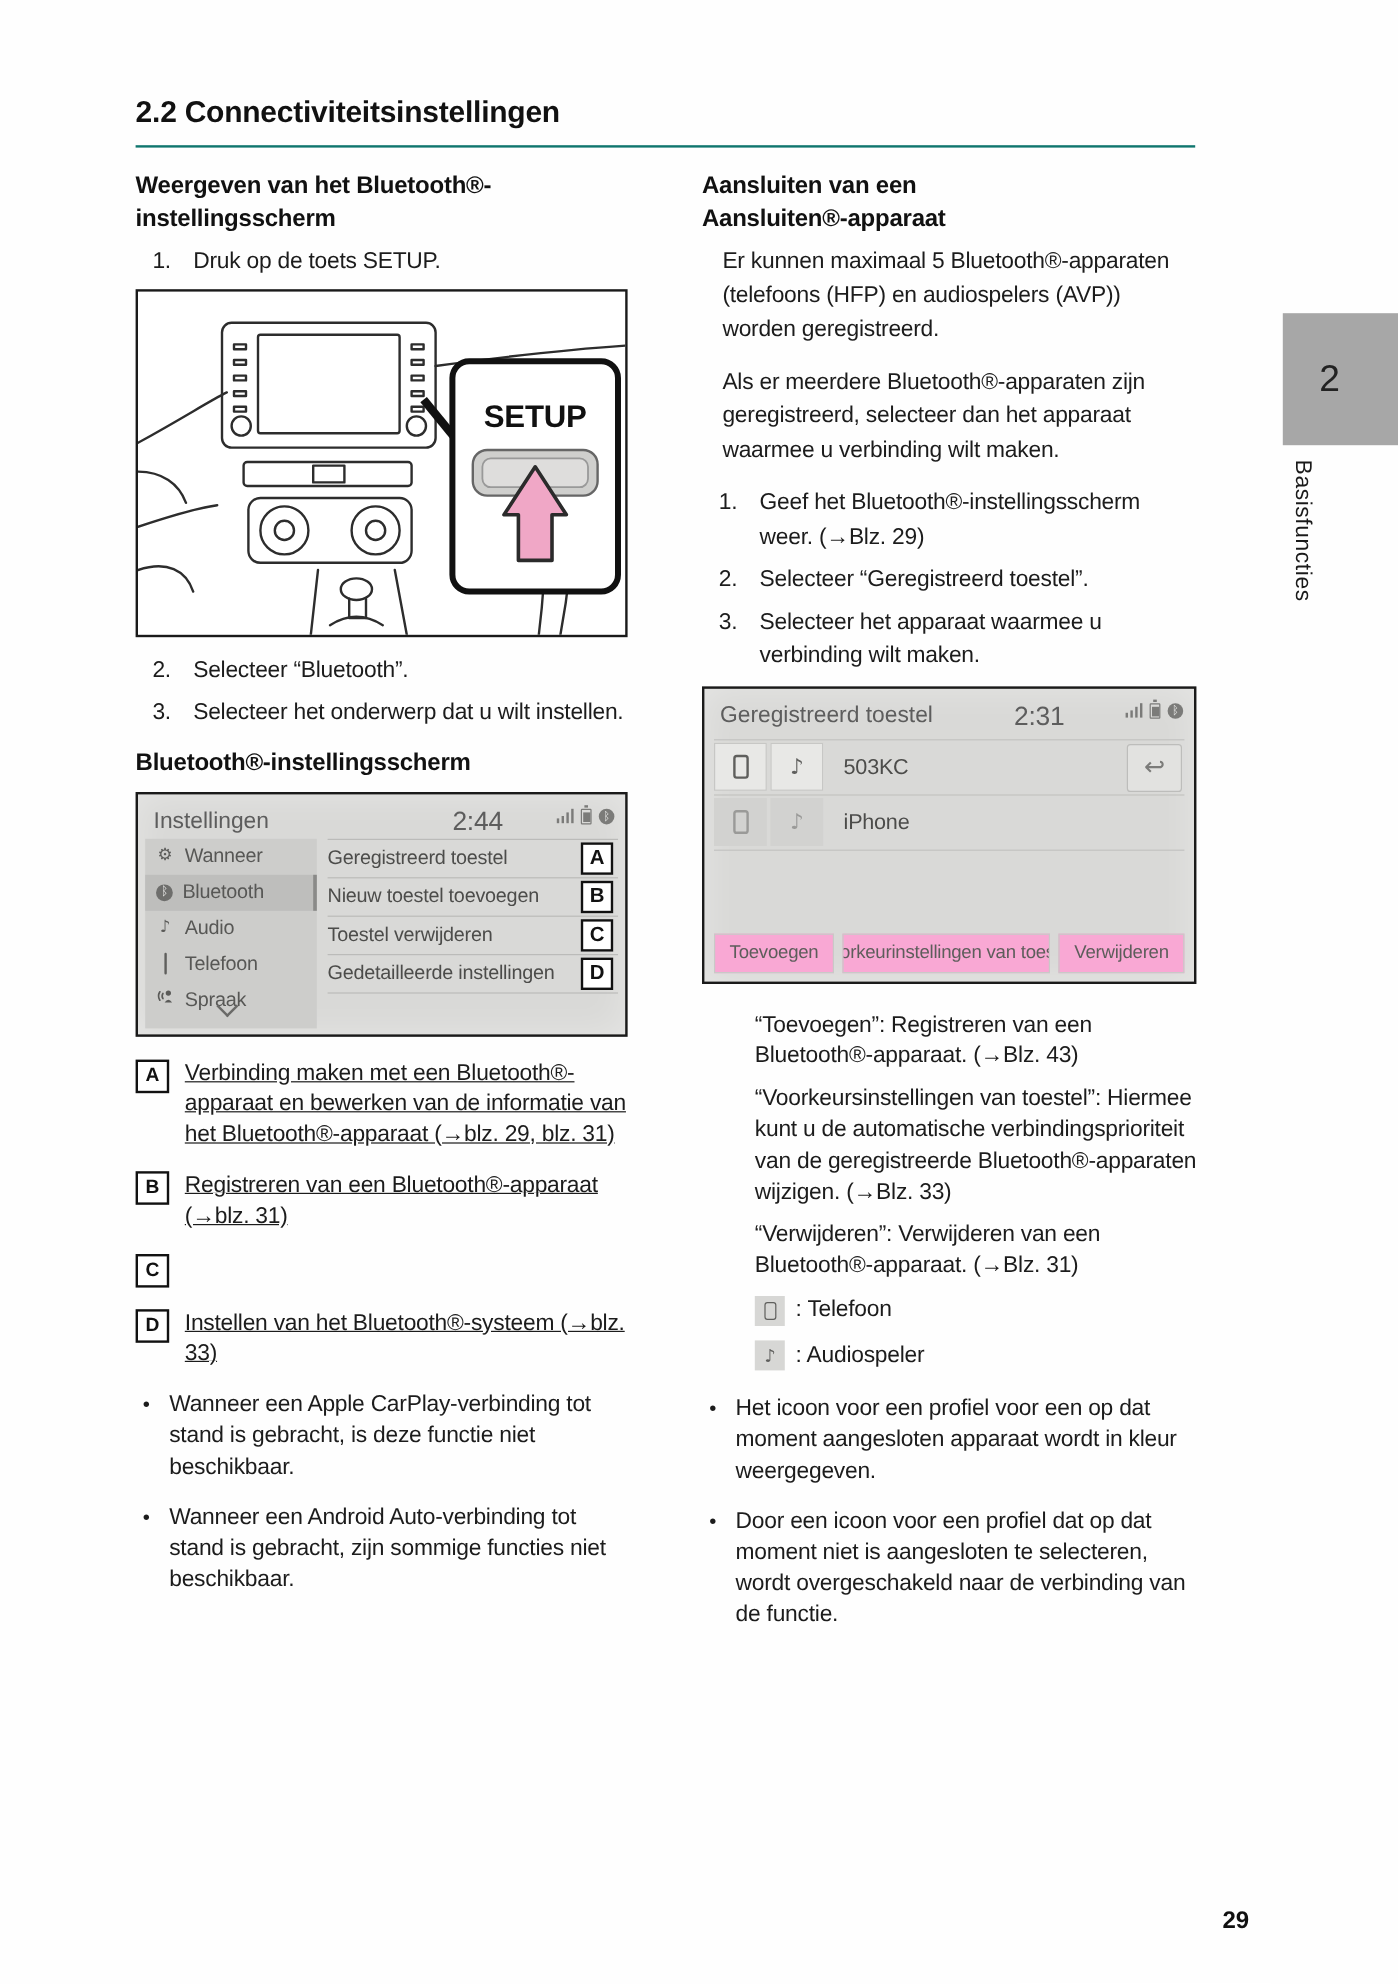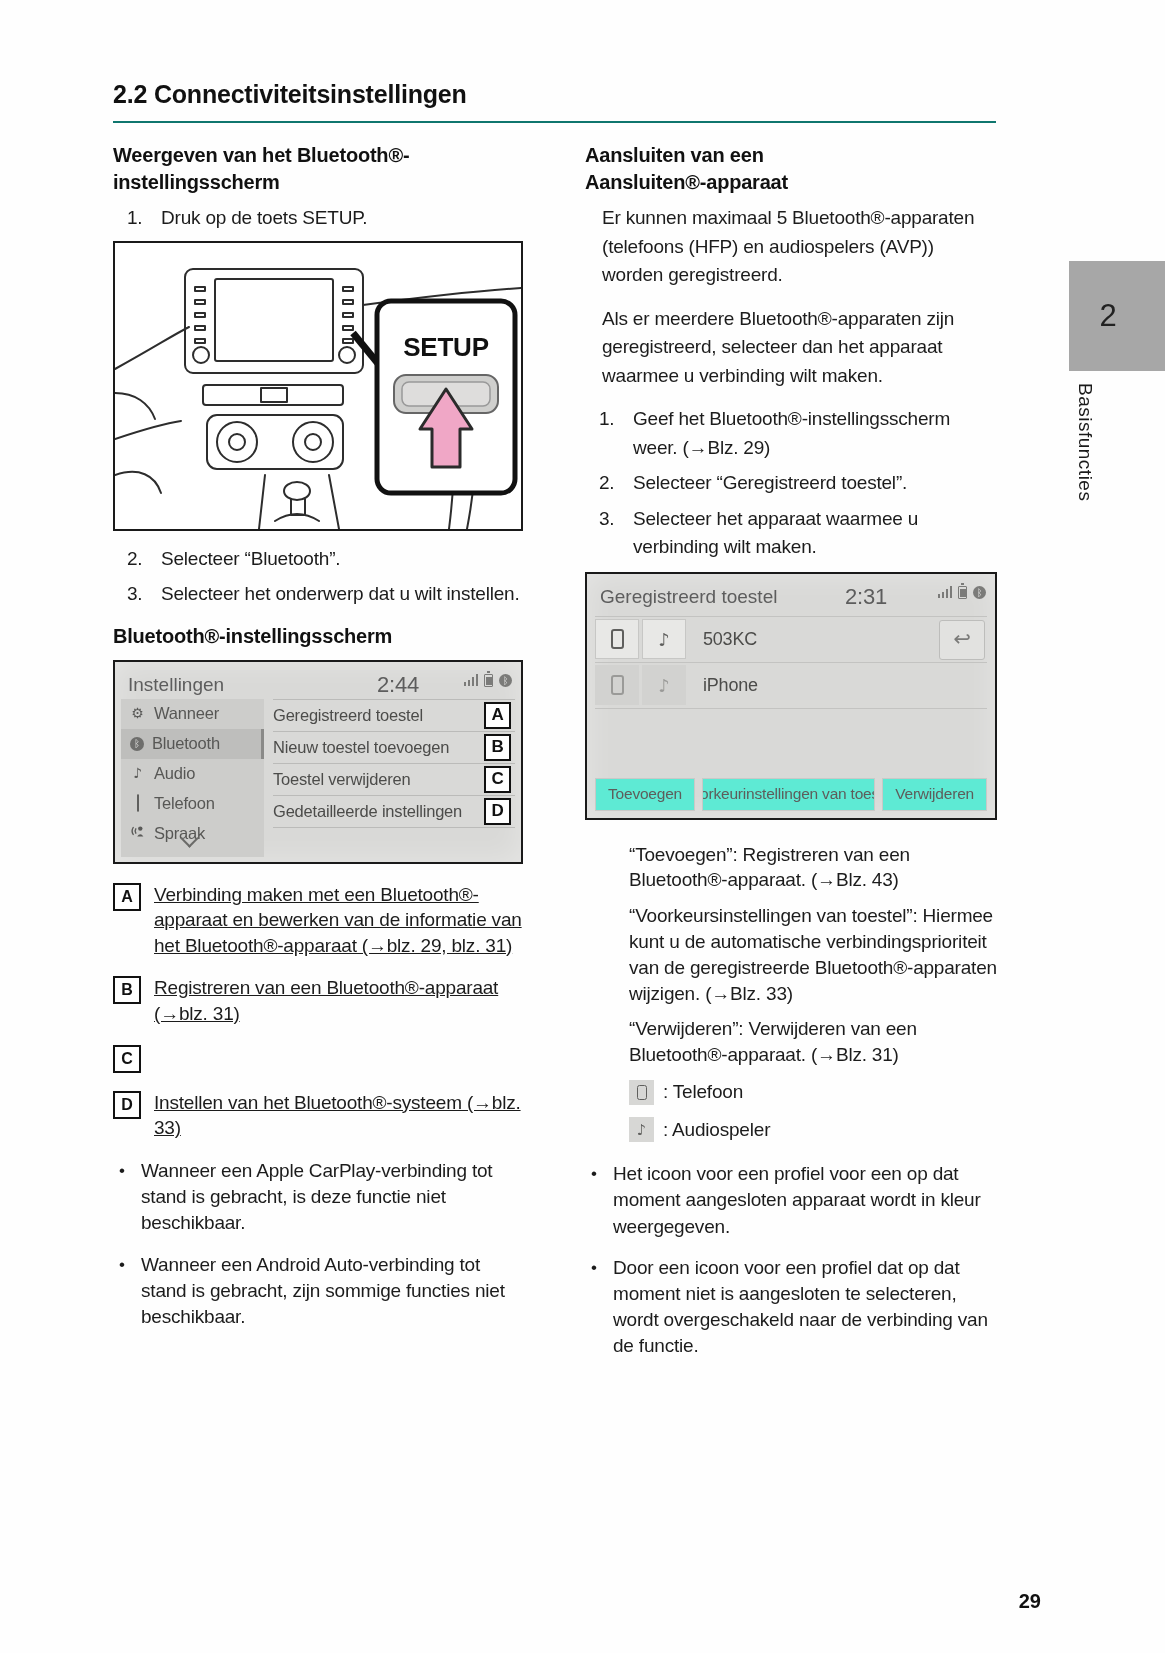--- a/index.html
+++ b/index.html
@@ -88,21 +88,21 @@
   .s2-row .glyph-note { font-size:18px; color:#5f5f5d; font-family:"DejaVu Sans",sans-serif; }
   .s2-row.idle .glyph-note { color:#9a9a98; }
   .phone-glyph-lg { width:13px; height:20px; border:2px solid #5f5f5d; border-radius:3px; }
   .s2-row.idle .phone-glyph-lg { border-color:#9a9a98; }
   .device-name { margin-left:14px; font-size:18px; color:#4c4c4a; }
   .back-btn { position:absolute; right:10px; top:46px; width:46px; height:40px;
               background:#e2e2e0; border:1px solid #bdbdbb; border-radius:3px;
               display:flex; align-items:center; justify-content:center;
               color:#7b7b79; font-size:21px; font-family:"DejaVu Sans",sans-serif; }
   .s2-buttons { position:absolute; left:8px; right:8px; bottom:7px; display:flex; gap:7px; }
-  .s2-btn { height:33px; background:#5eead4; border:1px solid #c9c9c7;
+  .s2-btn { height:33px; background:#f9a8d4; border:1px solid #c9c9c7;
             display:flex; align-items:center; justify-content:center;
             font-size:15.5px; color:#5d5d5b; padding:0 12px; white-space:nowrap; overflow:hidden; }
   .s2-btn.mid { flex:1; }
 
   
   .callout { display:flex; margin-bottom:17px; }
   .callout-key { flex:none; width:28px; height:28px; border:2.5px solid #111; background:#fff;
                  color:#111; font-weight:bold; font-size:16px; margin:1px 13px 0 0;
                  display:flex; align-items:center; justify-content:center; }
   .callout-text { flex:1; line-height:1.35;text-decoration:underline; }

